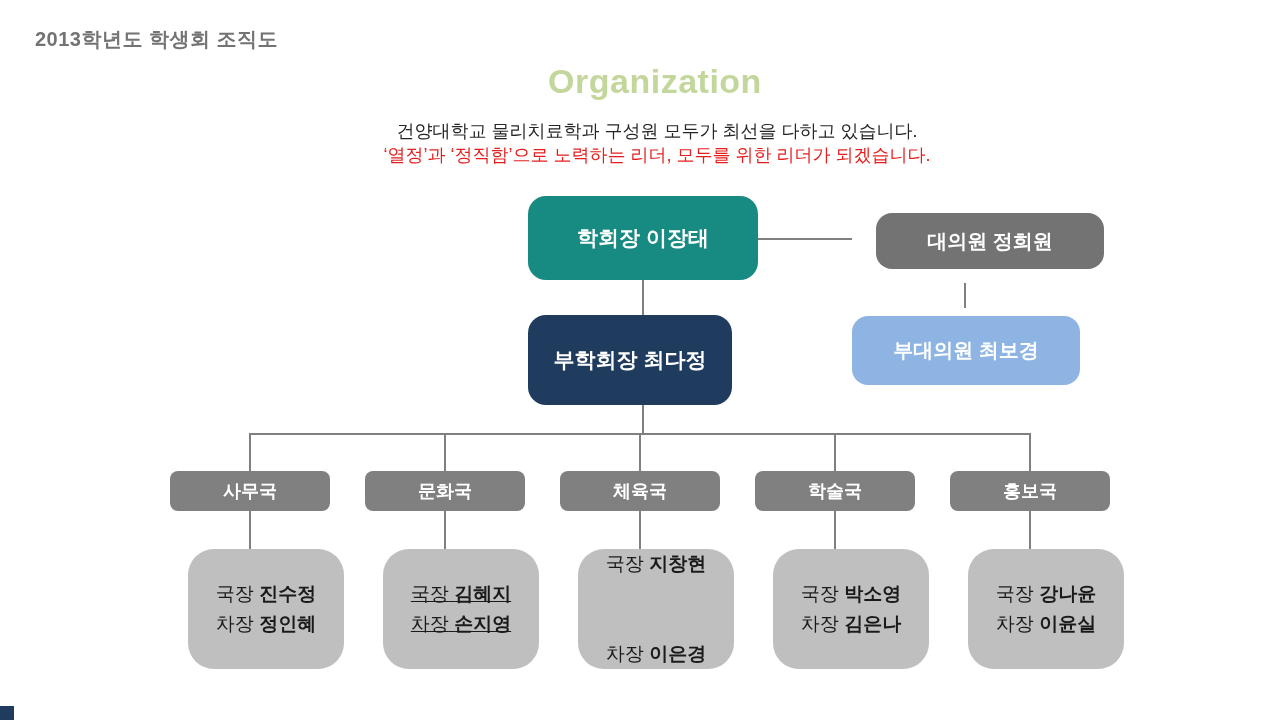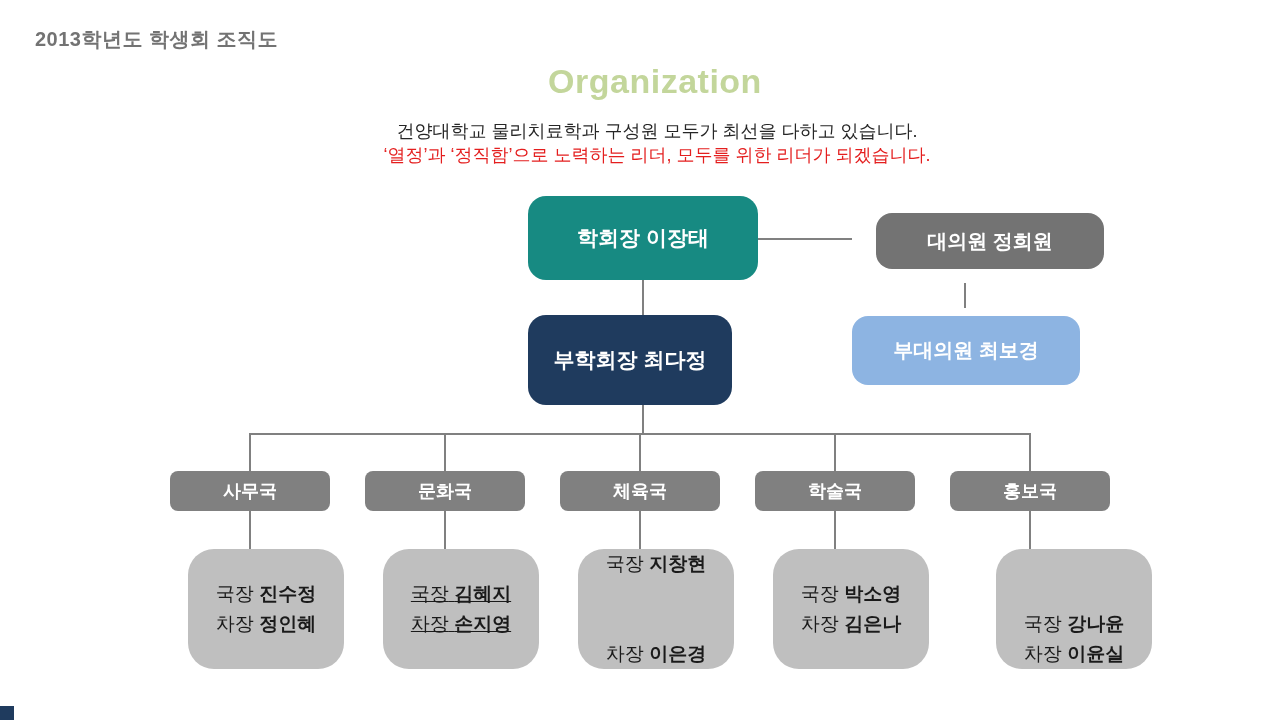--- a/index.html
+++ b/index.html
@@ -74,19 +74,19 @@
     <div class="member-row"><span>차장</span> <span class="name">손지영</span></div>
   </div>
   <div class="member-box" style="left:562px;justify-content:space-between;">
     <div class="member-row"><span>국장</span> <span class="name">지창현</span></div>
     <div class="member-row"><span>차장</span> <span class="name">이은경</span></div>
   </div>
   <div class="member-box" style="left:757px;">
     <div class="member-row"><span>국장</span> <span class="name">박소영</span></div>
     <div class="member-row"><span>차장</span> <span class="name">김은나</span></div>
   </div>
-  <div class="member-box" style="left:980px;justify-content:flex-end;">
+  <div class="member-box" style="left:952px;">
     <div class="member-row"><span>국장</span> <span class="name">강나윤</span></div>
     <div class="member-row"><span>차장</span> <span class="name">이윤실</span></div>
   </div>
 
   <div class="corner-accent"></div>
 </div>
 
 </body></html>

